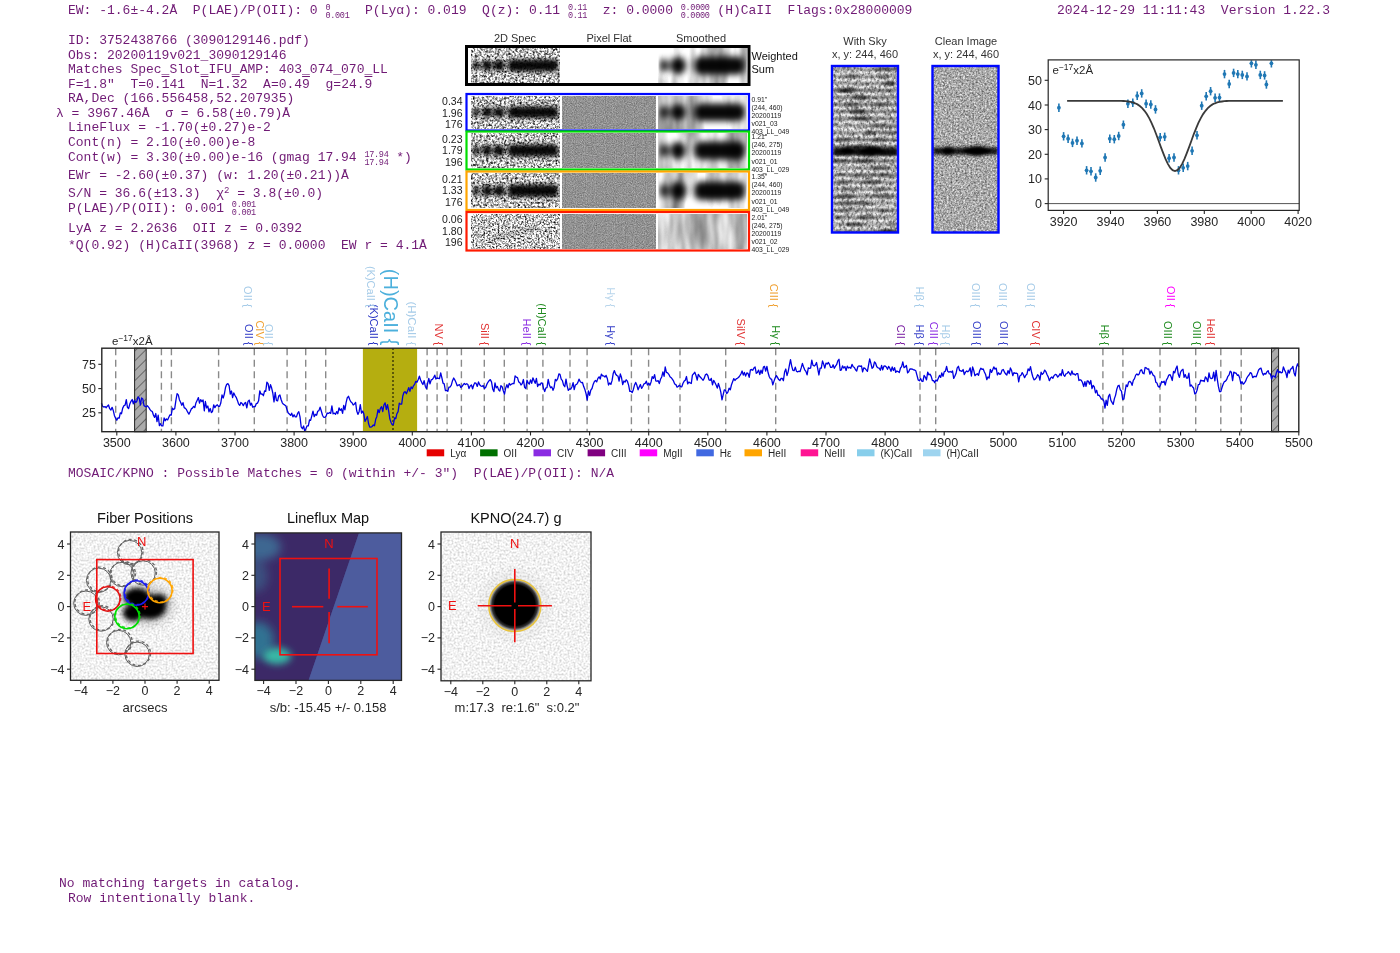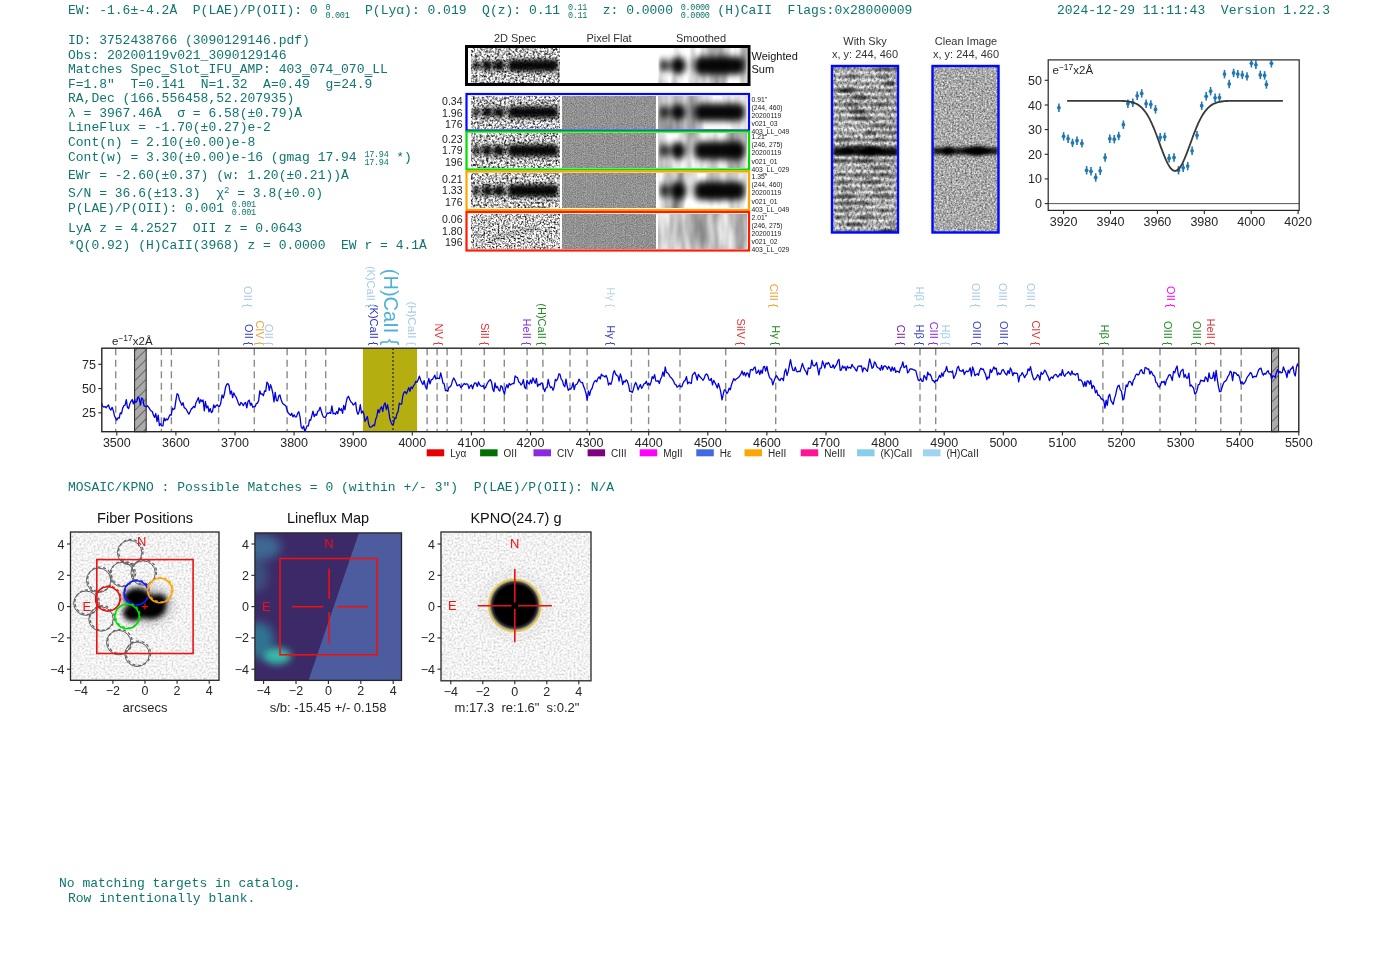--- a/index.html
+++ b/index.html
@@ -1,38 +1,38 @@
 <!DOCTYPE html>
 <html><head><meta charset="utf-8"><style>
 * { margin:0; padding:0; }
 body { width:1400px; height:953px; background:#fff; position:relative; overflow:hidden;
   font-family:"Liberation Sans", sans-serif; }
 .mono { position:absolute; font-family:"Liberation Mono", monospace; font-size:13px;
-  line-height:15px; color:#0f766e; white-space:pre; }
+  line-height:15px; color:#701a75; white-space:pre; }
 .fr { display:inline-block; font-size:8.5px; line-height:8px; vertical-align:-3.5px; letter-spacing:-0.3px; }
 .ov { text-decoration:overline; }
 .sup { vertical-align:4px; font-size:9px; }
 svg text { font-family:"Liberation Sans", sans-serif; }
 </style></head>
 <body>
 <div class="mono" style="left:68px;top:3px">EW: -1.6±-4.2Å  P(LAE)/P(OII): 0 <span class="fr">0<br>0.001</span>  P(Lyα): 0.019  Q(z): 0.11 <span class="fr">0.11<br>0.11</span>  z: 0.0000 <span class="fr">0.0000<br>0.0000</span> (H)CaII  Flags:0x28000009</div>
 <div class="mono" style="left:1057px;top:3px">2024-12-29 11:11:43  Version 1.22.3</div>
 <div class="mono" style="left:68px;top:33px">ID: 3752438766 (3090129146.pdf)</div>
 <div class="mono" style="left:68px;top:47.5px">Obs: 20200119v021_3090129146</div>
 <div class="mono" style="left:68px;top:62px">Matches Spec_Slot_IFU_AMP: 403_074_070_LL</div>
 <div class="mono" style="left:68px;top:76.5px">F=1.8"  T=0.<span class="ov">1</span>41  <span class="ov">N</span>=1.<span class="ov">3</span>2  A=0.4<span class="ov">9</span>  g=24.<span class="ov">9</span></div>
 <div class="mono" style="left:68px;top:91px">RA,Dec (166.556458,52.207935)</div>
-<div class="mono" style="left:68px;top:105.5px">λ = 3967.46Å  σ = 6.58(±0.79)Å</div>
+<div class="mono" style="left:56px;top:105.5px">λ = 3967.46Å  σ = 6.58(±0.79)Å</div>
 <div class="mono" style="left:68px;top:120px">LineFlux = -1.70(±0.27)e-2</div>
 <div class="mono" style="left:68px;top:134.5px">Cont(n) = 2.10(±0.00)e-8</div>
 <div class="mono" style="left:68px;top:150px">Cont(w) = 3.30(±0.00)e-16 (gmag 17.94 <span class="fr">17.94<br>17.94</span> *)</div>
 <div class="mono" style="left:68px;top:168px">EWr = -2.60(±0.37) (w: 1.20(±0.21))Å</div>
 <div class="mono" style="left:68px;top:184px">S/N = 36.6(±13.3)  χ<span class="sup">2</span> = 3.8(±0.0)</div>
 <div class="mono" style="left:68px;top:200.5px">P(LAE)/P(OII): 0.001 <span class="fr">0.001<br>0.001</span></div>
-<div class="mono" style="left:68px;top:221px">LyA z = 4.2527  OII z = 0.0643</div>
+<div class="mono" style="left:68px;top:221px">LyA z = 2.2636  OII z = 0.0392</div>
 <div class="mono" style="left:68px;top:237.5px">*Q(0.92) (H)CaII(3968) z = 0.0000  EW r = 4.1Å</div>
 
 <svg width="380" height="235" style="position:absolute;left:430px;top:25px" font-family="Liberation Sans, sans-serif">
 <defs>
 <filter id="nsSpec0" x="0" y="0" width="100%" height="100%" color-interpolation-filters="sRGB">
 <feTurbulence type="fractalNoise" baseFrequency="0.45" numOctaves="3" seed="3"></feTurbulence>
 <feColorMatrix type="matrix" values="2.1 0 0 0 -0.31 2.1 0 0 0 -0.31 2.1 0 0 0 -0.31 0 0 0 0 1"></feColorMatrix>
 </filter>
 <filter id="nsSmooth0" x="0" y="0" width="100%" height="100%" color-interpolation-filters="sRGB">
 <feTurbulence type="fractalNoise" baseFrequency="0.055 0.012" numOctaves="3" seed="21"></feTurbulence>
@@ -646,21 +646,21 @@
 <rect x="744.5" y="449.3" width="17.5" height="7" fill="#ffa500"></rect>
 <text x="768.0" y="457.2" font-size="10" fill="#262626">HeII</text>
 <rect x="800.7" y="449.3" width="17.5" height="7" fill="#ff1493"></rect>
 <text x="824.2" y="457.2" font-size="10" fill="#262626">NeIII</text>
 <rect x="857.0" y="449.3" width="17.5" height="7" fill="#87ceeb"></rect>
 <text x="880.5" y="457.2" font-size="10" fill="#262626">(K)CaII</text>
 <rect x="923.0" y="449.3" width="17.5" height="7" fill="#9ed4ef"></rect>
 <text x="946.5" y="457.2" font-size="10" fill="#262626">(H)CaII</text>
 </g>
 </svg>
-<div class="mono" style="left:68px;top:480px">MOSAIC/KPNO : Possible Matches = 0 (within +/- 3")  P(LAE)/P(OII): N/A</div>
+<div class="mono" style="left:68px;top:466px">MOSAIC/KPNO : Possible Matches = 0 (within +/- 3")  P(LAE)/P(OII): N/A</div>
 
 <svg width="620" height="230" style="position:absolute;left:40px;top:500px" font-family="Liberation Sans, sans-serif">
 <defs>
 <filter id="nsGal" x="0" y="0" width="100%" height="100%" color-interpolation-filters="sRGB">
 <feTurbulence type="fractalNoise" baseFrequency="0.5" numOctaves="2" seed="5"></feTurbulence>
 <feColorMatrix type="matrix" values="0.42 0 0 0 0.74 0.42 0 0 0 0.74 0.42 0 0 0 0.74 0 0 0 0 1"></feColorMatrix>
 </filter>
 <radialGradient id="kblob">
 <stop offset="0" stop-color="#000"></stop>
         <stop offset="0.72" stop-color="#000"></stop>

